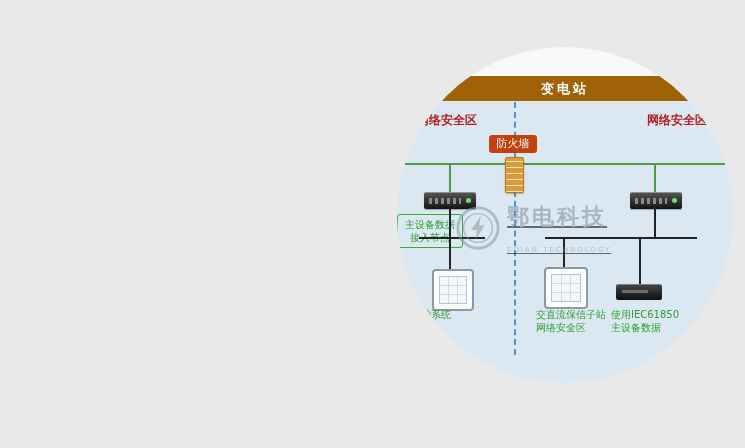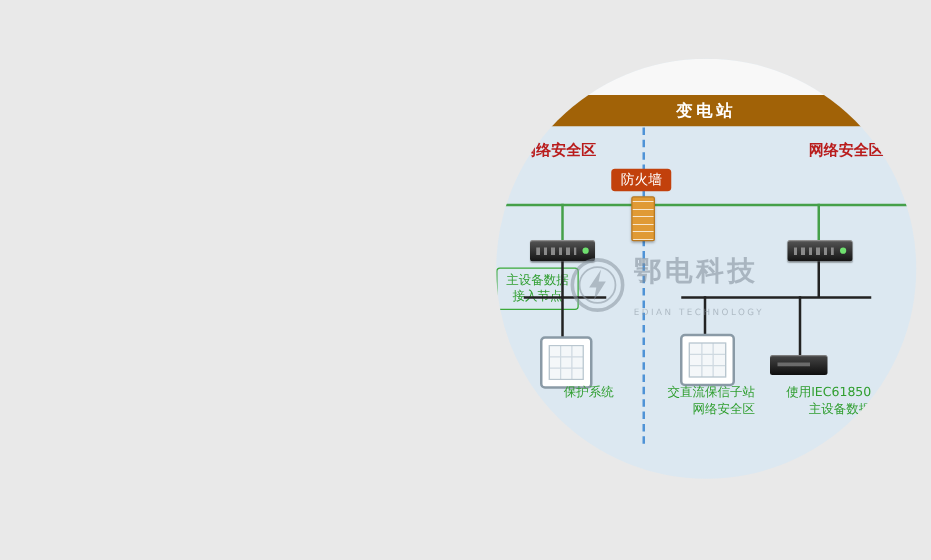--- a/index.html
+++ b/index.html
@@ -68,27 +68,27 @@
   .relay-mid  { left:147px; top:220px; width:40px; height:38px; }
   .relay .grid { position:absolute; inset:5px; border:1px solid #b9c6cf; background:#cfd9e0;
                  display:grid; grid-template-columns:repeat(3,1fr); grid-template-rows:repeat(3,1fr); gap:1px; }
   .relay .grid span { background:#f4f7f9; }
 
   .recorder { position:absolute; left:219px; top:237px; width:46px; height:16px; border-radius:2px;
               background:linear-gradient(#474747,#0e0e0e);
               box-shadow:inset 0 1px 0 rgba(255,255,255,.3); }
   .recorder .slot { position:absolute; left:6px; top:6px; width:26px; height:3px; background:#6b6b6b; }
 
-  .bottom-label { position:absolute; font-size:10px; line-height:13px; color:#2f9e2f; text-align:right; white-space:nowrap; }
+  .bottom-label { position:absolute; font-size:10px; line-height:13px; color:#2f9e2f; text-align:left; white-space:nowrap; }
   .lb-left  { left:14px;  top:261px; width:80px; }
-  .lb-mid   { left:127px; top:261px; width:80px; }
+  .lb-mid   { left:139px; top:261px; width:80px; }
   .lb-right { left:214px; top:261px; width:86px; }
 
   .watermark { position:absolute; left:58px; top:155px; width:230px; height:52px;
-               opacity:.55; pointer-events:none; display:flex; align-items:center; }
+               opacity:.55; pointer-events:none; display:flex; align-items:center;text-decoration:underline; }
   .wm-logo { width:46px; height:46px; flex:0 0 auto; }
   .wm-texts { margin-left:6px; }
   .wm-name { font-size:22px; font-weight:bold; letter-spacing:3px; color:#808d99; white-space:nowrap; }
   .wm-sub  { font-size:7px; letter-spacing:2px; color:#8a96a1; margin-top:14px; white-space:nowrap; }
 </style>
 </head>
 <body>
 
 <div class="canvas">
 

